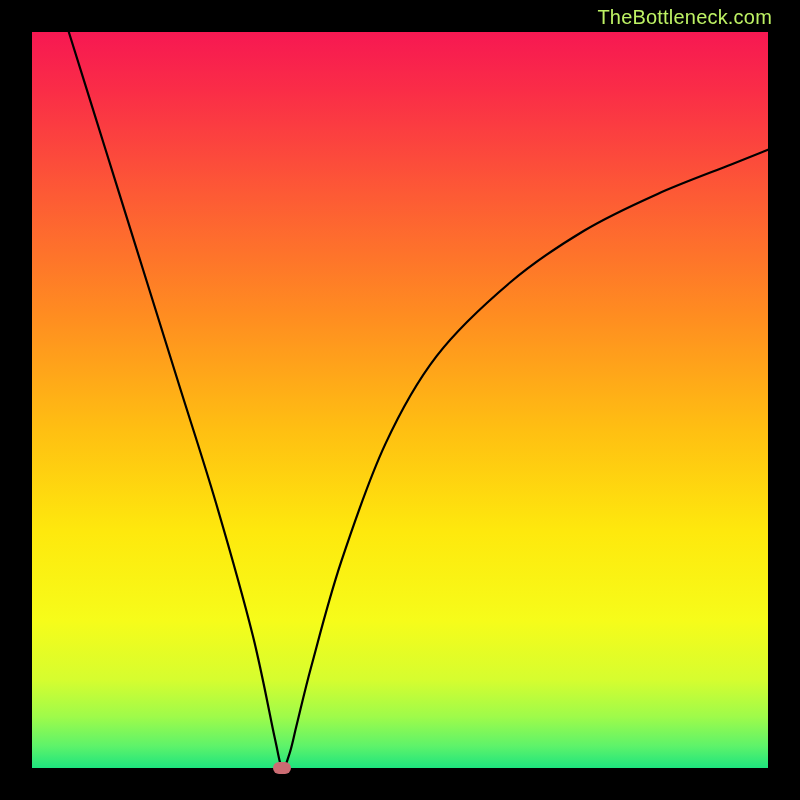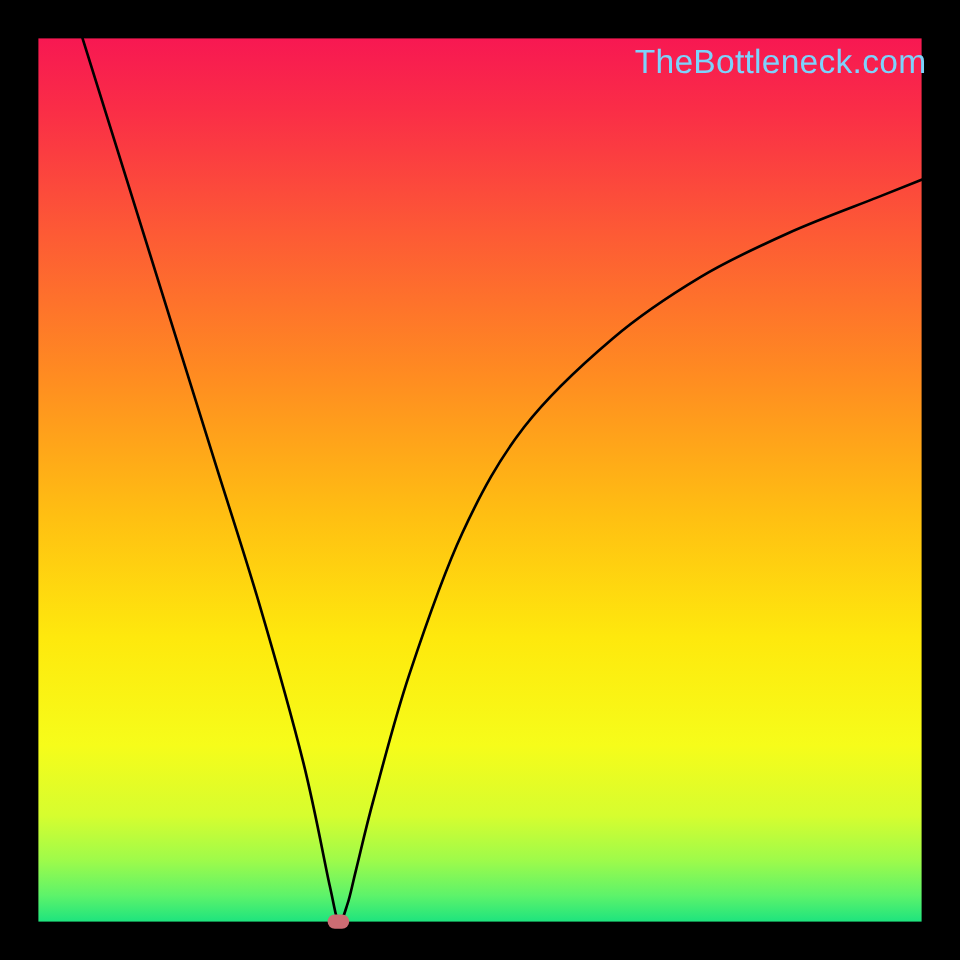--- a/index.html
+++ b/index.html
@@ -38,26 +38,25 @@
       #d6fd2f 88%,
       #9ffb4a 93%,
       #5ef36a 97%,
       #1ee47e 100%
     );
   }
   .watermark {
     position: absolute;
     top: 6px;
     right: 28px;
-    color: #7dd3fc;
-    font-size: 28px;
+    color: #bef264;
+    font-size: 20px;
     font-weight: 400;
     letter-spacing: 0.2px;
     user-select: none;
-    margin-top: 30px;
   }
   svg.curve {
     position: absolute;
     left: 0;
     top: 0;
     width: 736px;
     height: 736px;
     overflow: visible;
   }
   .marker {

